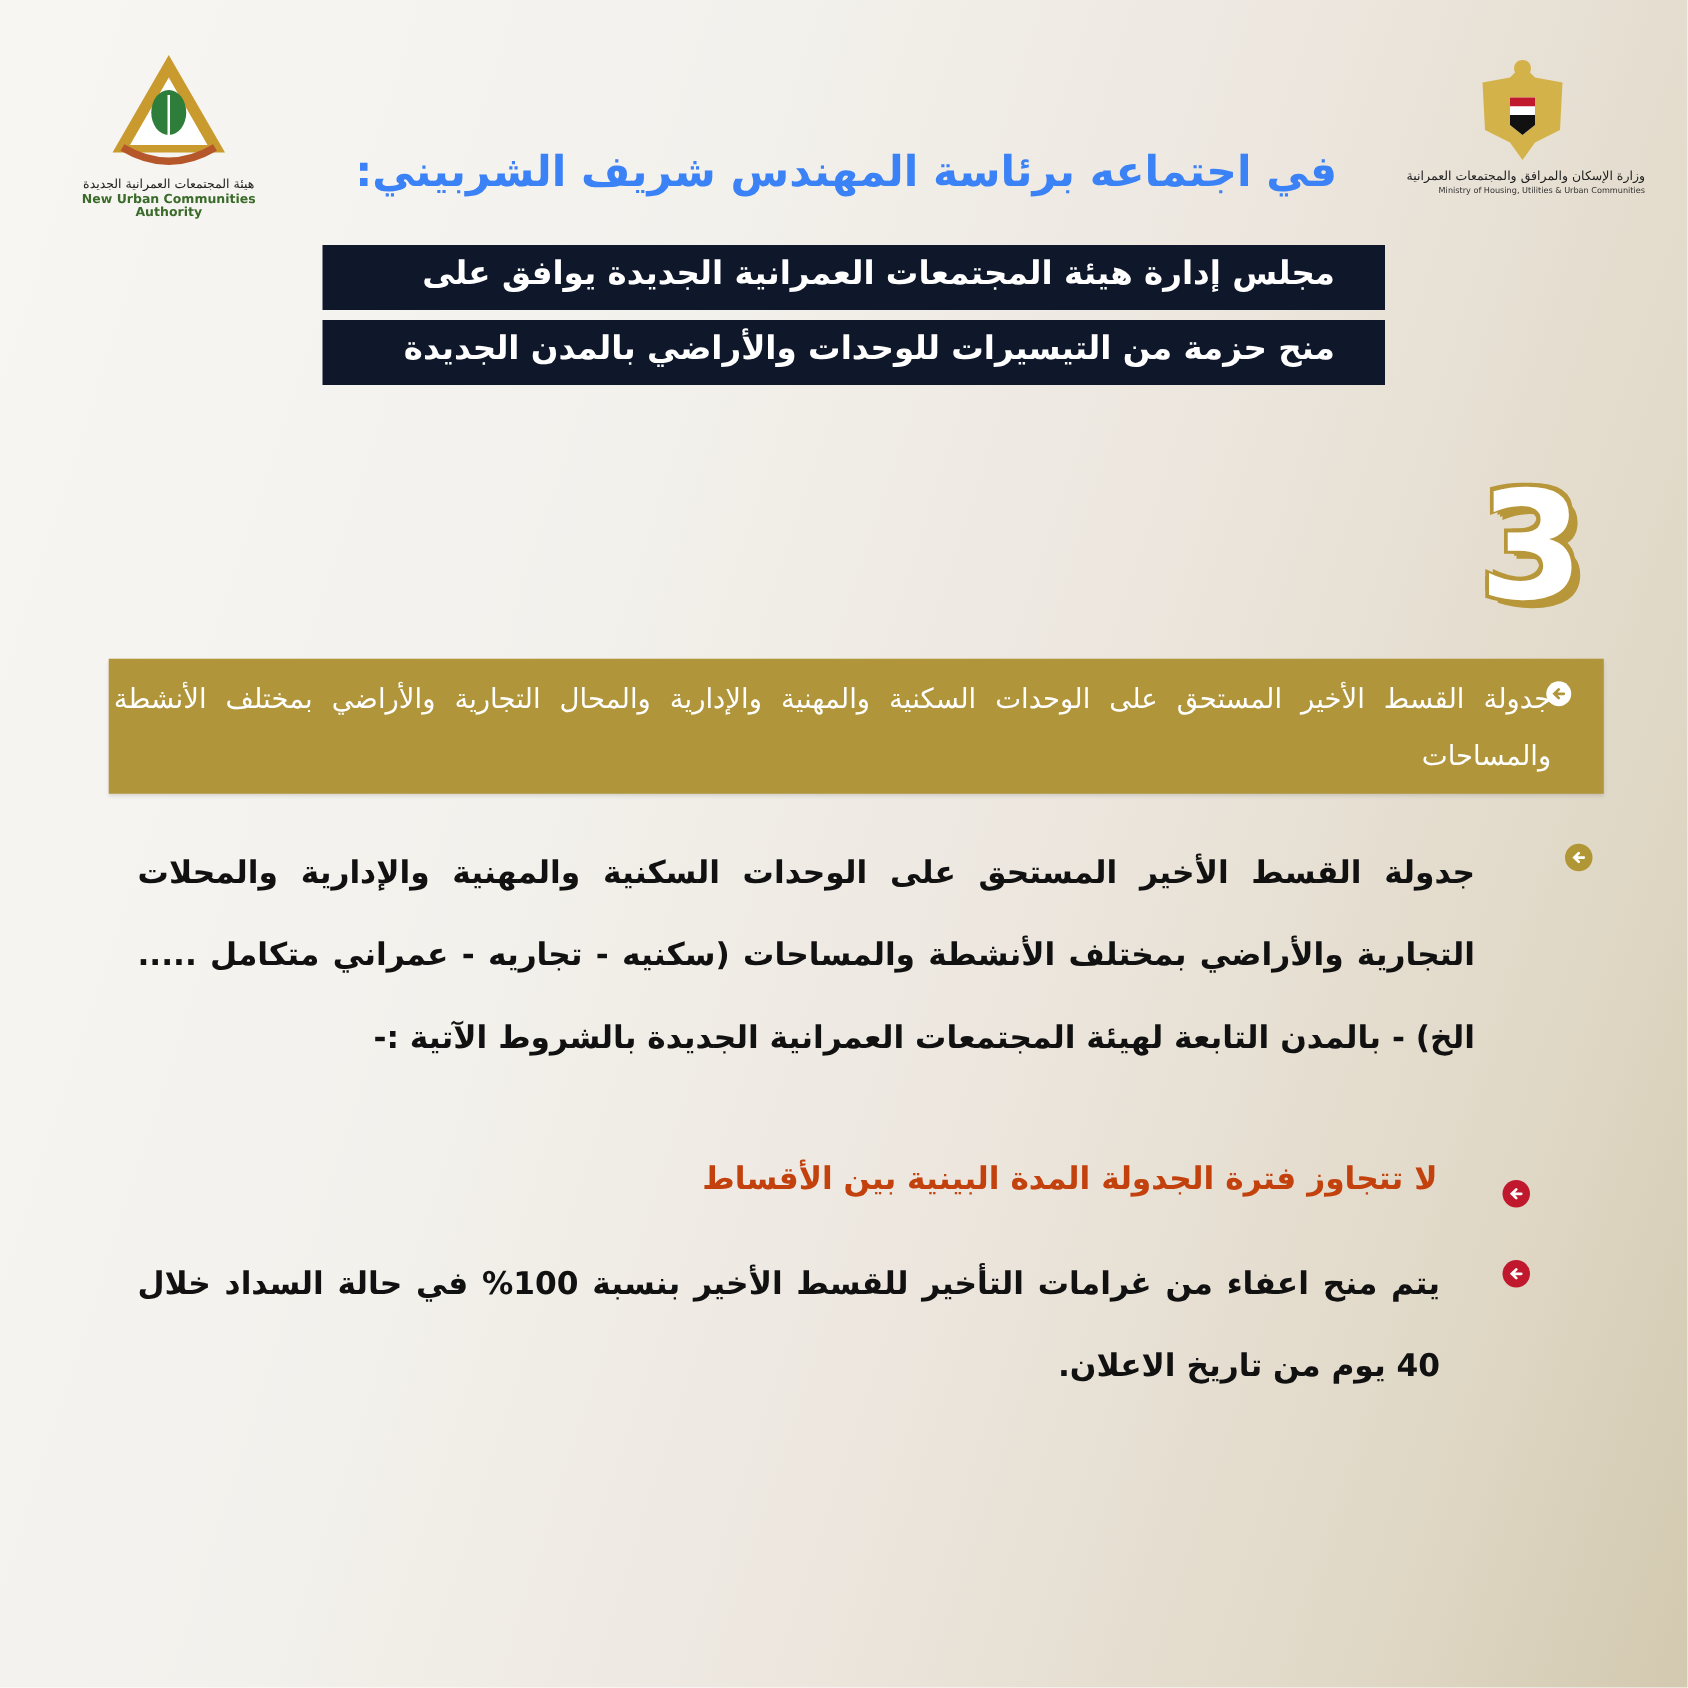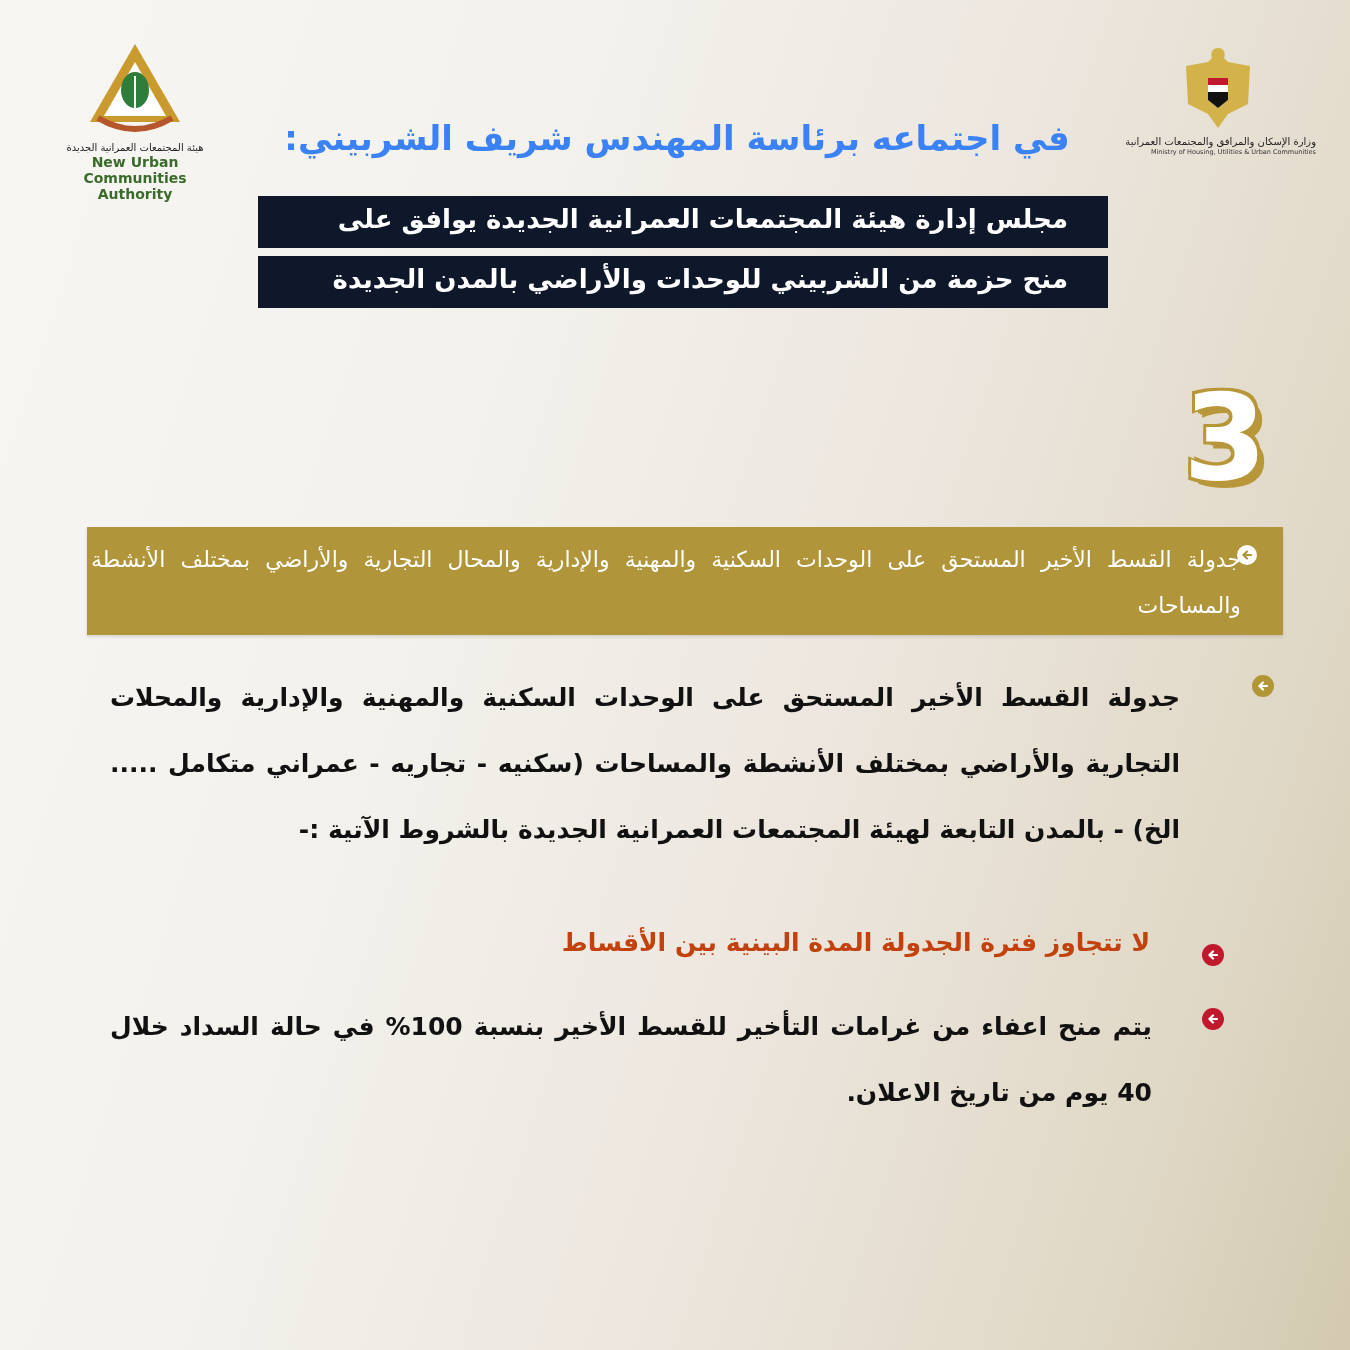--- a/index.html
+++ b/index.html
@@ -7,21 +7,21 @@
     width: 1350px; height: 1350px; overflow: hidden; position: relative;
     font-family: "DejaVu Sans", "Liberation Sans", sans-serif;
     background: linear-gradient(108deg, #f7f6f3 0%, #f3f1ec 35%, #ece6de 60%, #e0d8c6 85%, #d3c9b0 100%);
   }
   .abs { position: absolute; }
 
   
   .logo-left { left: 50px; top: 40px; width: 170px; height: 160px; text-align: center; }
   .logo-left svg { display: block; margin: 0 auto; }
   .logo-left .ar { font-size: 10px; font-weight: normal; color: #222; direction: rtl; margin-top: 2px; }
-  .logo-left .en { font-size: 14px; font-weight: bold; color: #3a6b2a; margin-top: 1px; }
+  .logo-left .en { font-size: 10px; font-weight: bold; color: #3a6b2a; margin-top: 1px; }
 
   
   .logo-right { left: 1120px; top: 44px; width: 196px; height: 140px; text-align: right; }
   .logo-right svg { display: block; margin: 0 auto; }
   .logo-right .ar { font-size: 10px; color: #222; direction: rtl; margin-top: 2px; }
   .logo-right .en { font-size: 6.5px; color: #333; margin-top: 1px; }
 
   
   .headline { left: 268px; top: 118px; width: 818px; text-align: center; direction: rtl;
     font-size: 34px; font-weight: bold; color: #3b82f6; letter-spacing: 0.3px; }
@@ -82,21 +82,21 @@
     <path d="M30 34 L50 34 L50 56 L40 64 L30 56Z" fill="#fff"></path>
     <rect x="30" y="34" width="20" height="7" fill="#c0182d"></rect>
     <path d="M30 48 L50 48 L50 56 L40 64 L30 56Z" fill="#111"></path>
   </svg>
   <div class="ar">وزارة الإسكان والمرافق والمجتمعات العمرانية</div>
   <div class="en">Ministry of Housing, Utilities &amp; Urban Communities</div>
 </div>
 
 <div class="abs headline">في اجتماعه برئاسة المهندس شريف الشربيني:</div>
 <div class="abs gold-band band1">مجلس إدارة هيئة المجتمعات العمرانية الجديدة يوافق على</div>
-<div class="abs gold-band band2">منح حزمة من الشربيني للوحدات والأراضي بالمدن الجديدة</div>
+<div class="abs gold-band band2">منح حزمة من التيسيرات للوحدات والأراضي بالمدن الجديدة</div>
 
 <div class="abs big-num">
   <span>3</span>
 </div>
 
 <div class="abs section-band">
   <div class="ic circle-icon" style="background:#fff;width:20px;height:20px;">
     <svg width="14" height="14" viewBox="0 0 14 14">
         <path d="M11 7 H4 M7 3.5 L3.5 7 L7 10.5" stroke="#b0953a" stroke-width="2.2" fill="none" stroke-linecap="round"></path>
       </svg>

